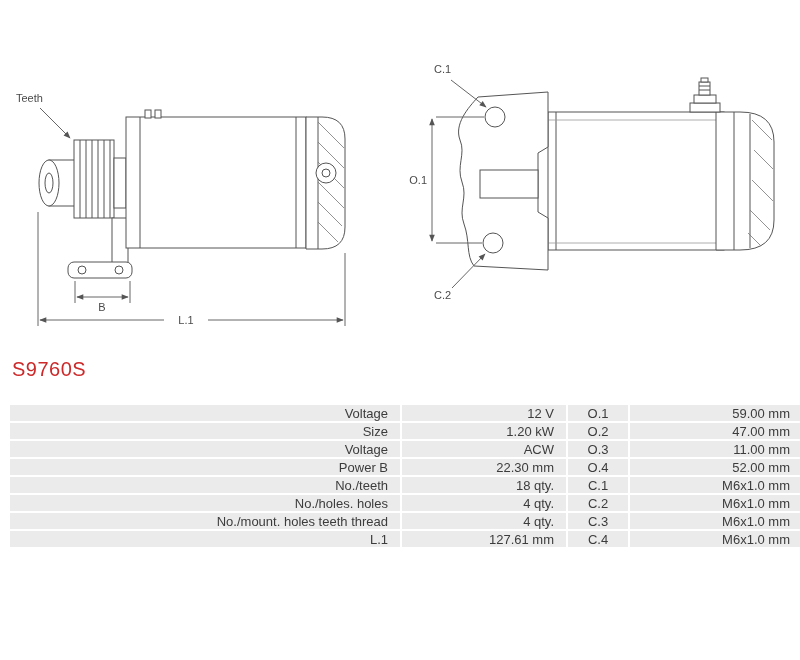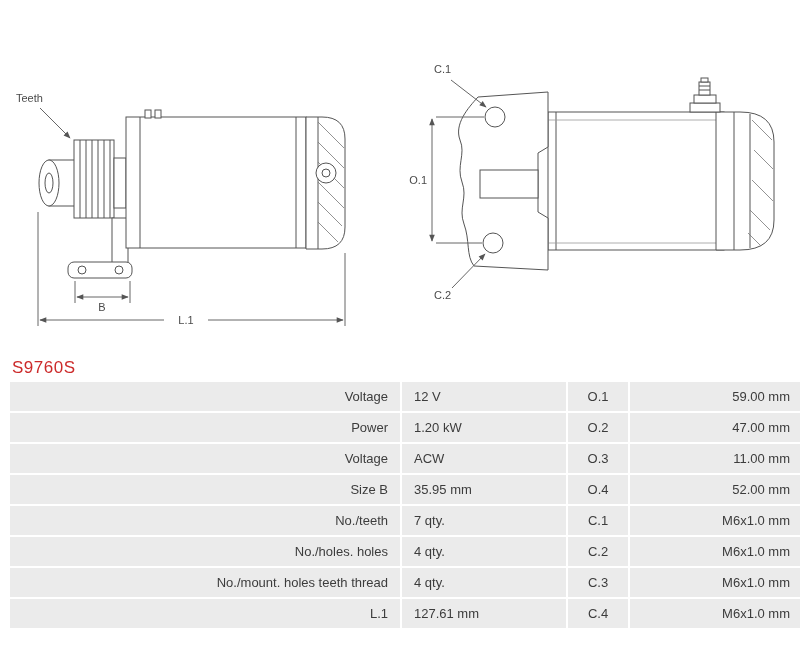--- a/index.html
+++ b/index.html
@@ -1,24 +1,24 @@
 <!DOCTYPE html>
 <html><head>
 <meta charset="utf-8">
 <style>
   html,body{margin:0;padding:0;background:#ffffff;}
   body{width:800px;height:660px;font-family:"Liberation Sans",sans-serif;overflow:hidden;}
   .diagram-wrap{width:800px;height:352px;}
   svg text{font-family:"Liberation Sans",sans-serif;font-size:11px;fill:#4a4a4a;}
-  .product-code{font-size:17px;color:#cc2a2a;margin:6px 0 2px 12px;letter-spacing:.5px;}
+  .product-code{font-size:20px;color:#cc2a2a;margin:6px 0 22px 12px;letter-spacing:.5px;}
   table.spec{border-collapse:separate;border-spacing:2px;margin:0 8px;width:782px;table-layout:fixed;
              font-size:13px;color:#3c3c3c;}
-  table.spec td{background:#ebebeb;height:29px;padding:0 12px;white-space:nowrap;overflow:hidden;vertical-align:middle;}
+  table.spec td{background:#ebebeb;height:16px;padding:0 12px;white-space:nowrap;overflow:hidden;vertical-align:middle;}
   td.c-label{width:366px;text-align:right;}
-  td.c-value{width:140px;text-align:left;}
+  td.c-value{width:140px;text-align:right;}
   td.c-key{width:36px;text-align:center;background:#dcdcdc;padding:0 4px;}
   td.c-kval{width:148px;text-align:right;}
 </style>
 </head>
 <body>
 
 <div class="diagram-wrap">
   <svg width="800" height="352" viewBox="0 0 800 352">
     <defs>
       <marker id="arr" viewBox="0 0 10 10" refX="9" refY="5" markerWidth="9" markerHeight="7" orient="auto" markerUnits="userSpaceOnUse">
@@ -138,40 +138,40 @@
 
 <table class="spec">
   <tbody>
     <tr>
       <td class="c-label">Voltage</td>
       <td class="c-value">12 V</td>
       <td class="c-key">O.1</td>
       <td class="c-kval">59.00 mm</td>
     </tr>
     <tr>
-      <td class="c-label">Power</td>
+      <td class="c-label">Size</td>
       <td class="c-value">1.20 kW</td>
       <td class="c-key">O.2</td>
       <td class="c-kval">47.00 mm</td>
     </tr>
     <tr>
       <td class="c-label">Voltage</td>
       <td class="c-value">ACW</td>
       <td class="c-key">O.3</td>
       <td class="c-kval">11.00 mm</td>
     </tr>
     <tr>
-      <td class="c-label">Size B</td>
-      <td class="c-value">35.95 mm</td>
+      <td class="c-label">Power B</td>
+      <td class="c-value">22.30 mm</td>
       <td class="c-key">O.4</td>
       <td class="c-kval">52.00 mm</td>
     </tr>
     <tr>
       <td class="c-label">No./teeth</td>
-      <td class="c-value">7 qty.</td>
+      <td class="c-value">18 qty.</td>
       <td class="c-key">C.1</td>
       <td class="c-kval">M6x1.0 mm</td>
     </tr>
     <tr>
       <td class="c-label">No./holes. holes</td>
       <td class="c-value">4 qty.</td>
       <td class="c-key">C.2</td>
       <td class="c-kval">M6x1.0 mm</td>
     </tr>
     <tr>

